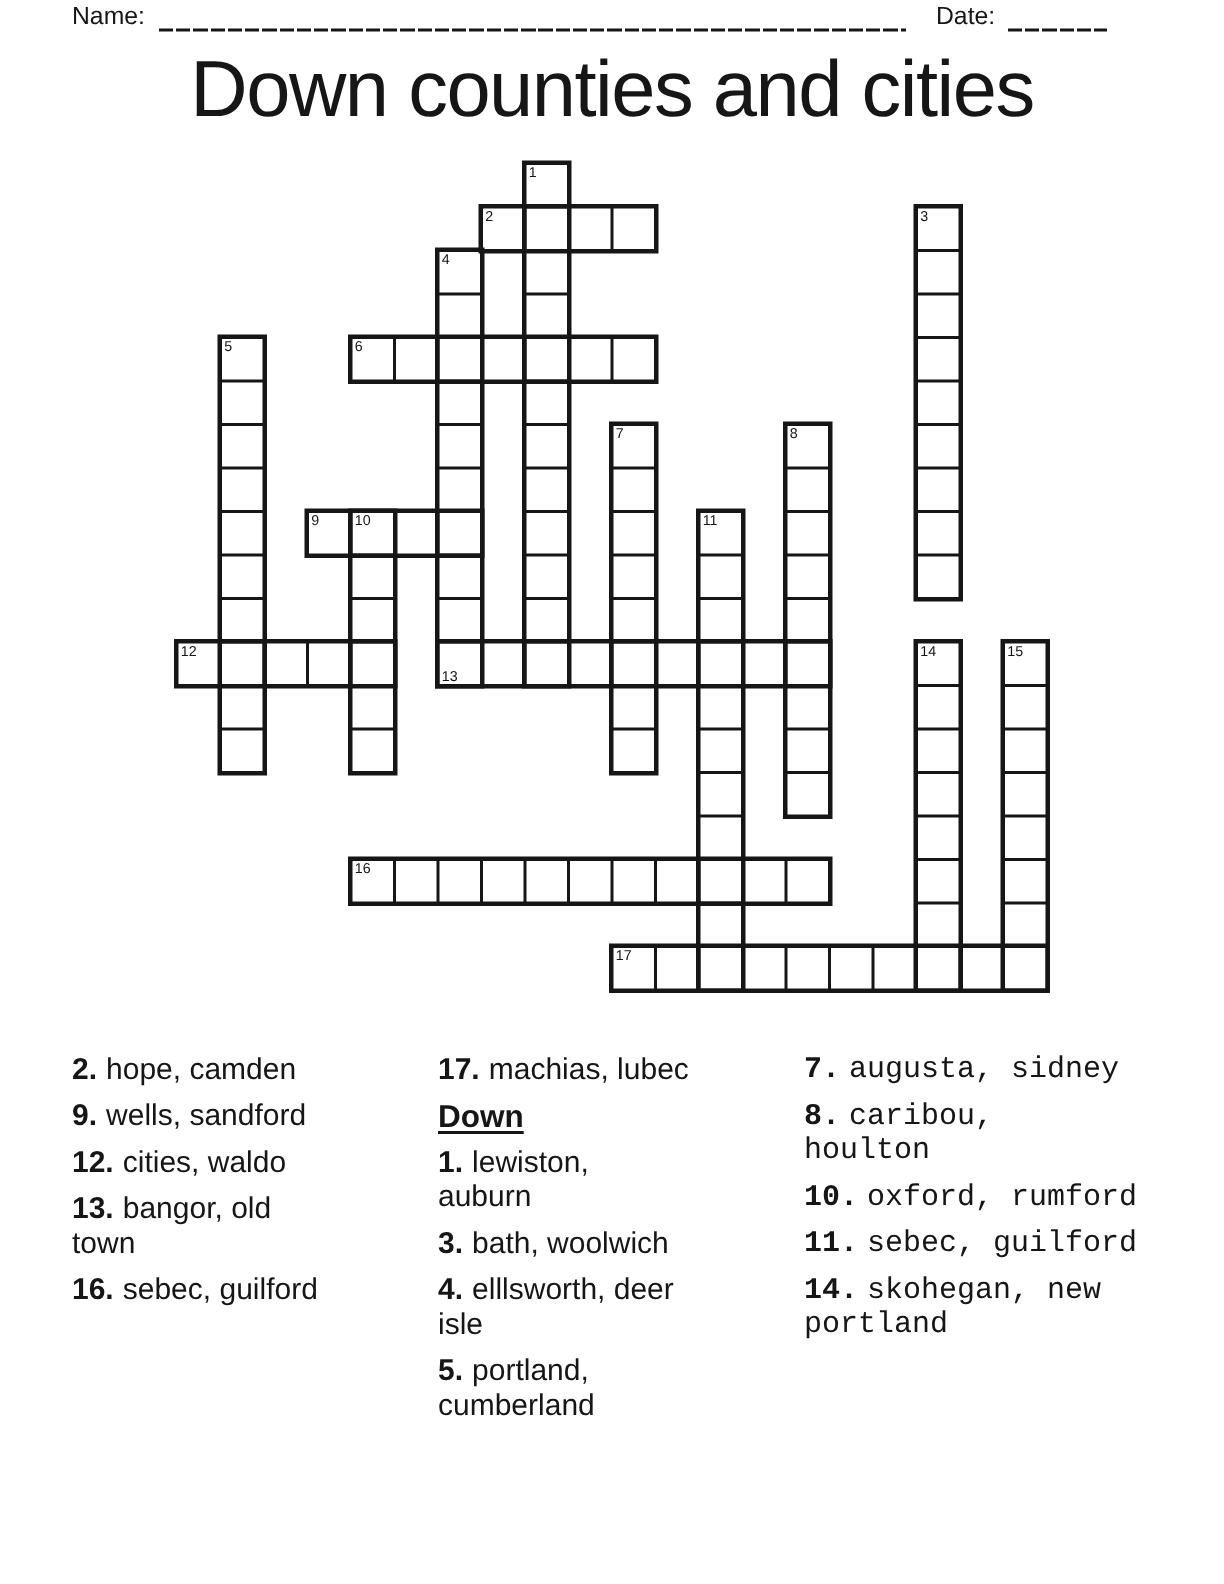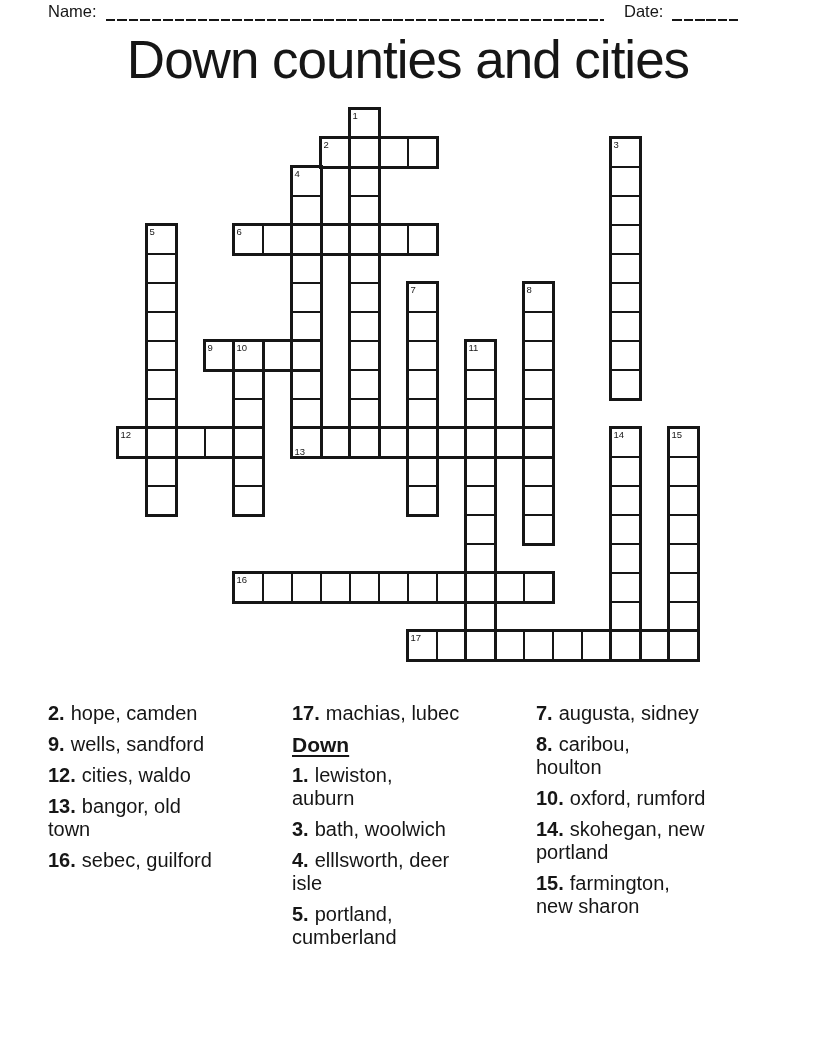--- a/index.html
+++ b/index.html
@@ -20,21 +20,21 @@
     font-size:53px; line-height:62px; letter-spacing:-1px; white-space:nowrap; }
   
   #grid { position:absolute; }
   .word { position:absolute; border:3px solid #161616; box-sizing:border-box; background:transparent; }
   .cdiv { position:absolute; background:#161616; }
   .cellnum { position:absolute; font-size:9.5px; line-height:10px; color:#161616; }
   
   .clue-col { position:absolute; top:702px; width:246px; }
   #clue-col-0 { left:48px; }
   #clue-col-1 { left:292px; }
-  #clue-col-2 { left:536px; }
+  #clue-col-2 { left:536px;font-family:Liberation Mono, monospace; }
   .clue-heading { font-size:21px; font-weight:bold; line-height:23px; margin-bottom:8px;
     text-decoration:underline; text-decoration-thickness:2px; text-underline-offset:3px; }
   .clue { font-size:20px; line-height:23px; margin-bottom:8px; }
   .clue .num { font-weight:bold; }
   .clue .txt { white-space:pre-line; margin-left:6px; }
 </style>
 </head>
 <body>
 
 <div class="hdr-label" id="name-label">Name:</div>
@@ -222,17 +222,16 @@
     <div class="clue"><span class="num">4.</span><span class="txt">elllsworth, deer
 isle</span></div>
     <div class="clue"><span class="num">5.</span><span class="txt">portland,
 cumberland</span></div>
   </div>
 <div class="clue-col" id="clue-col-2">
     <div class="clue"><span class="num">7.</span><span class="txt">augusta, sidney</span></div>
     <div class="clue"><span class="num">8.</span><span class="txt">caribou,
 houlton</span></div>
     <div class="clue"><span class="num">10.</span><span class="txt">oxford, rumford</span></div>
+    <div class="clue"><span class="num">11.</span><span class="txt">sebec, guilford</span></div>
     <div class="clue"><span class="num">14.</span><span class="txt">skohegan, new
 portland</span></div>
-    <div class="clue"><span class="num">15.</span><span class="txt">farmington,
-new sharon</span></div>
   </div>
 
 </body></html>

